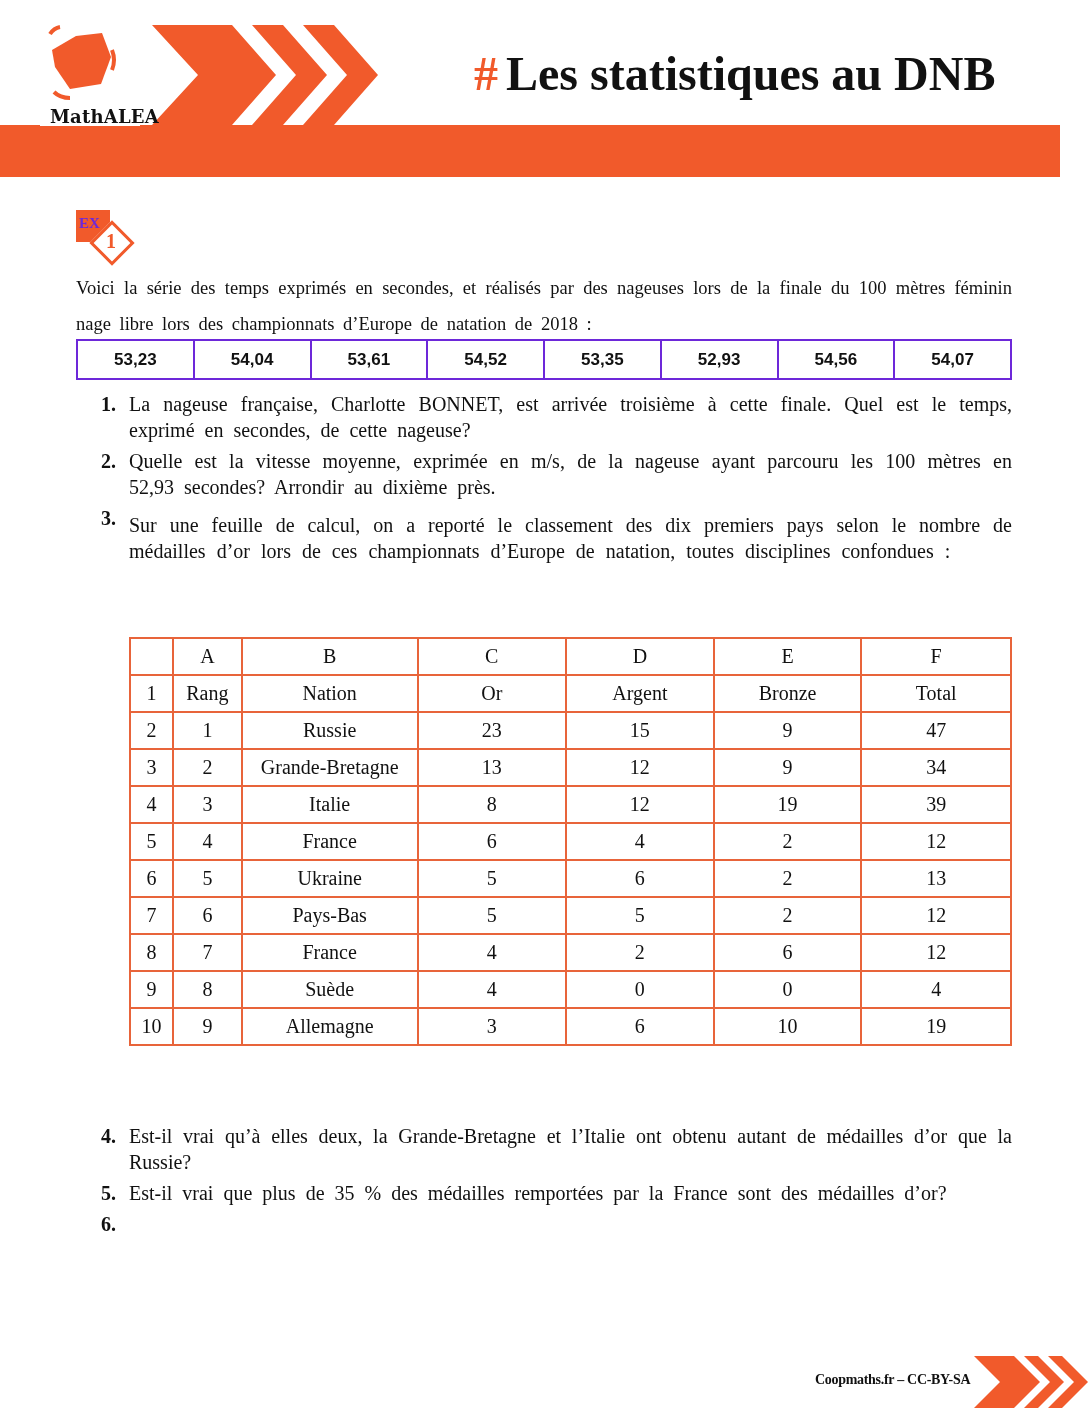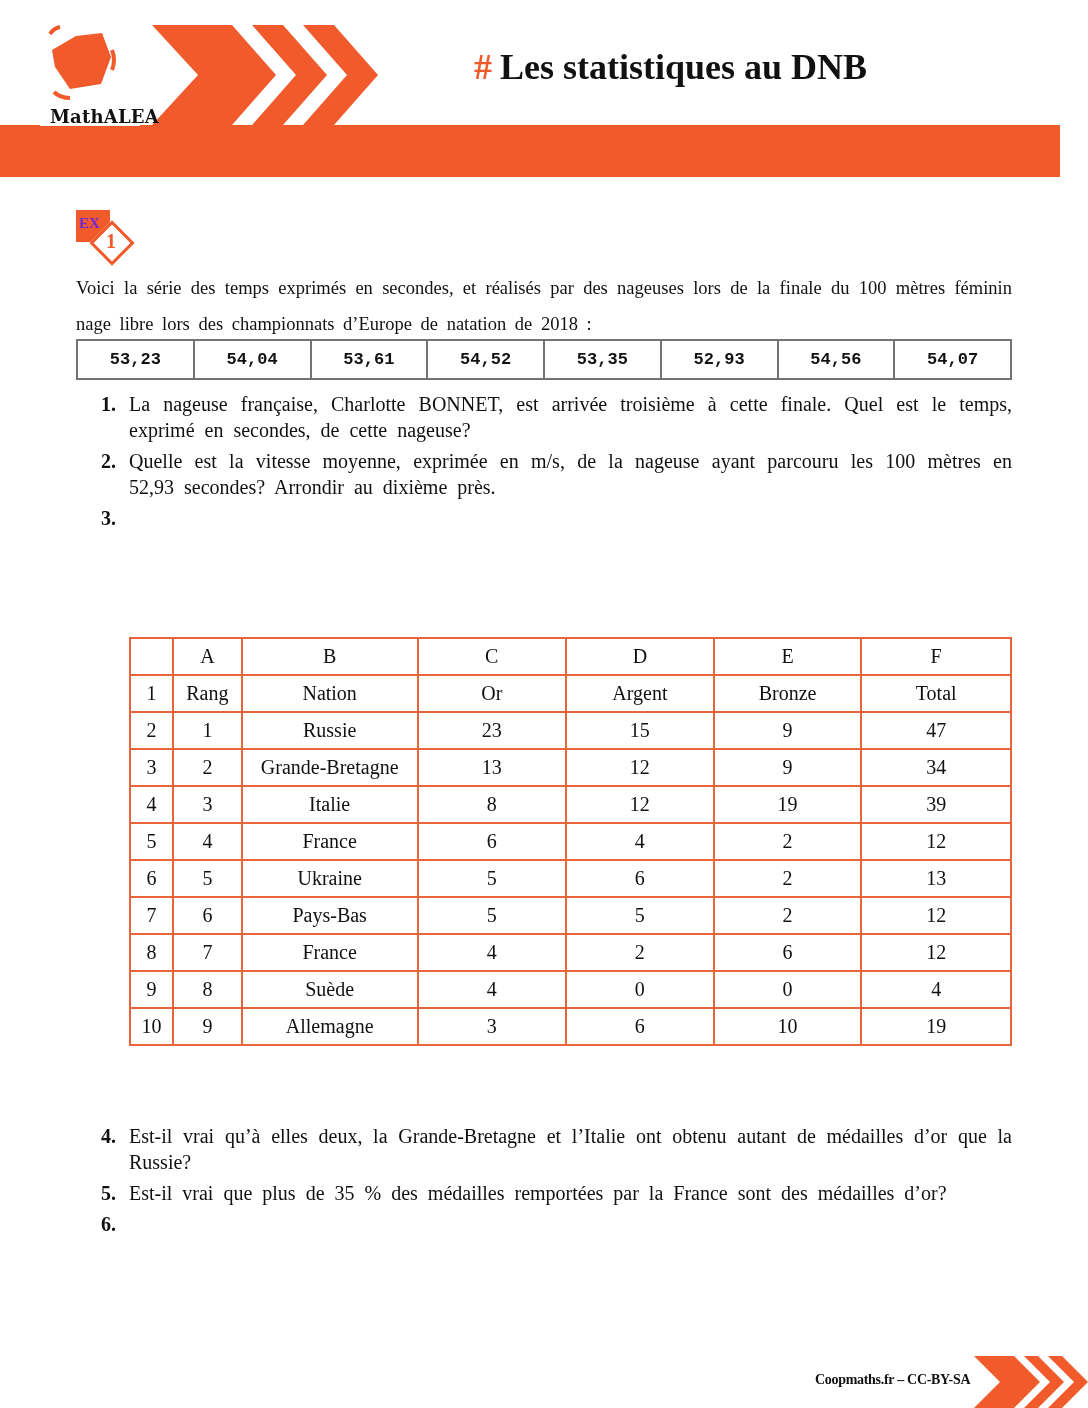--- a/index.html
+++ b/index.html
@@ -3,39 +3,39 @@
 <meta charset="utf-8">
 <style>
   html, body { margin: 0; padding: 0; background: #ffffff; }
   body { width: 1088px; height: 1408px; position: relative; overflow: hidden;
          font-family: "DejaVu Serif", "Liberation Serif", serif; color: #111; }
 
   .header { position: absolute; left: 0; top: 0; width: 1088px; height: 180px; }
   .header svg { position: absolute; left: 0; top: 0; }
   .logo-text { position: absolute; left: 50px; top: 106px; font-size: 18px; font-weight: bold;
                font-family: "DejaVu Serif", serif; letter-spacing: 0.2px; text-align: right; }
-  .title { position: absolute; left: 474px; top: 46px; font-size: 36px; font-weight: bold;
+  .title { position: absolute; left: 474px; top: 46px; font-size: 48px; font-weight: bold;
            font-family: "Liberation Serif", serif; letter-spacing: 0px; white-space: nowrap; }
   .title .hash { color: #f15a2b; margin-right: 8px; }
 
   .ex-badge { position: absolute; left: 76px; top: 210px; width: 60px; height: 56px; }
   .ex-badge .sq { position: absolute; left: 0; top: 0; width: 34px; height: 32px; background: #f15a2b; }
   .ex-badge .ex-label { position: absolute; left: 3px; top: 5px; font-size: 15px; color: #6d28d9;
                         font-family: "Liberation Serif", serif; font-weight: bold; }
   .ex-badge .diamond { position: absolute; left: 20px; top: 17px; width: 26px; height: 26px;
                        background: #fff; border: 3px solid #f15a2b; transform: rotate(45deg); }
   .ex-badge .num { position: absolute; left: 27px; top: 20px; font-size: 20px; font-weight: bold;
                    color: #f15a2b; font-family: "Liberation Serif", serif; width: 16px; text-align: center; }
 
   .intro { position: absolute; left: 76px; top: 270px; width: 936px; font-size: 18.5px; line-height: 36px;
            text-align: justify; font-family: Liberation Serif, serif; word-spacing: 4px; }
 
   .times { position: absolute; left: 76px; top: 339px; width: 936px; border-collapse: collapse; }
-  .times td { border: 2px solid #737373; height: 35px; text-align: center; font-size: 17px;
-              font-family: Liberation Mono, monospace; font-weight: bold; width: 117px; }
+  .times td { border: 2px solid #6d28d9; height: 35px; text-align: center; font-size: 17px;
+              font-family: Liberation Sans, sans-serif; font-weight: bold; width: 117px; }
 
   .qlist { position: absolute; left: 96px; width: 916px; font-family: "Liberation Serif", serif;
            font-size: 20px; line-height: 26px; }
   .q { position: relative; padding-left: 33px; margin-bottom: 5px; text-align: justify; word-spacing: 5px; }
   .q .qn { position: absolute; left: 5px; top: 0; font-weight: bold; }
   .para { padding-left: 33px; text-align: justify; word-spacing: 6px; }
 
   .sheet { position: absolute; left: 129px; top: 637px; width: 883px; border-collapse: collapse;
            font-family: "Liberation Serif", serif; font-size: 20px; }
   .sheet td { border: 2px solid #e8643a; height: 35px; text-align: center; padding: 0; }
@@ -98,20 +98,21 @@
     <span class="qn">1.</span>
     <span>La nageuse française, Charlotte BONNET, est arrivée troisième à cette finale. Quel est le temps, exprimé en secondes, de cette nageuse?</span>
   </div>
   <div class="q">
     <span class="qn">2.</span>
     <span>Quelle est la vitesse moyenne, exprimée en m/s, de la nageuse ayant parcouru les 100 mètres en 52,93 secondes? Arrondir au dixième près.</span>
   </div>
   <div class="q" style="margin-bottom:12px;">
     <span class="qn">3.</span>
   </div>
+  <div class="para">Sur une feuille de calcul, on a reporté le classement des dix premiers pays selon le nombre de médailles d’or lors de ces championnats d’Europe de natation, toutes disciplines confondues :</div>
 </div>
 
 <table class="sheet">
   <colgroup>
     <col style="width:43px">
       <col style="width:69px">
       <col style="width:176px">
     <col style="width:149px">
       <col style="width:148px">
       <col style="width:148px">

